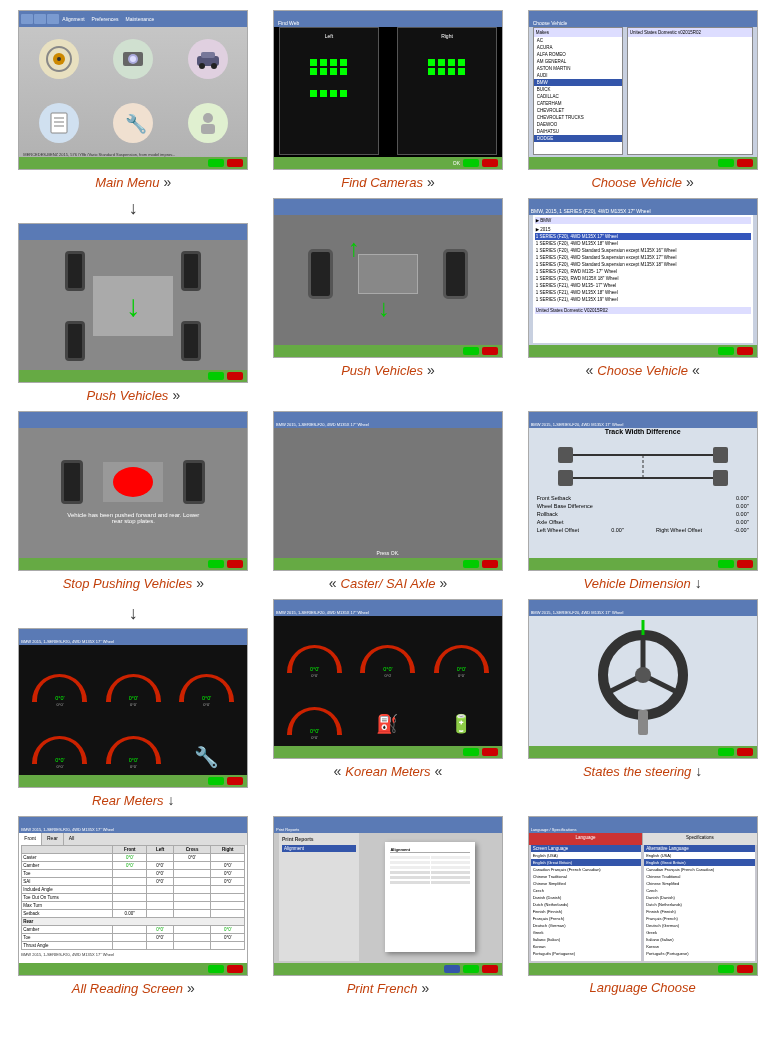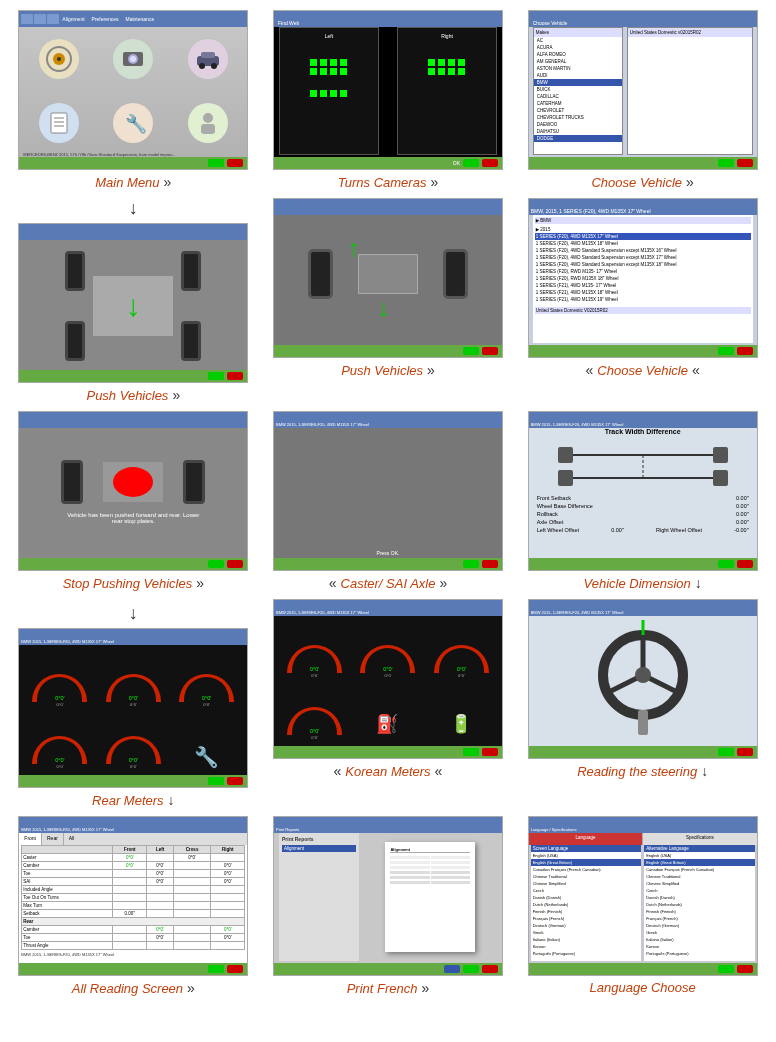--- a/index.html
+++ b/index.html
@@ -191,21 +191,21 @@
           <div style="width:7px;height:7px;background:#0f0;"></div>
         </div>
       </div>
       <div class="green-bar">
         <span style="font-size:5px;color:white;">OK</span>
         <span class="gb-btn gb-green"></span>
         <span class="gb-btn gb-red"></span>
       </div>
     </div>
     <div class="label-row">
-      <span class="label-text">Turns Cameras</span>
+      <span class="label-text">Find Cameras</span>
       <span class="arrow-icon">»</span>
     </div>
   </div>
 
   <div class="cell">
     <div class="screen choose-vehicle-screen">
       <div style="position:absolute;top:0;left:0;right:0;height:16px;background:#5a7ab5;">
         <span style="color:white;font-size:5px;padding:2px 4px;">Choose Vehicle</span>
       </div>
       <div style="position:absolute;top:16px;left:4px;width:90px;bottom:14px;background:white;border:1px solid #888;overflow:hidden;">
@@ -567,21 +567,21 @@
 
           <line x1="60" y1="15" x2="60" y2="0" stroke="#00cc00" stroke-width="3"></line>
         </svg>
       </div>
       <div class="green-bar">
         <span class="gb-btn gb-green"></span>
         <span class="gb-btn gb-red"></span>
       </div>
     </div>
     <div class="label-row">
-      <span class="label-text">Reading the steering</span>
+      <span class="label-text">States the steering</span>
       <span class="arrow-icon">↓</span>
     </div>
   </div>
 
   <div class="cell">
     <div class="screen" style="background:white;">
       <div style="position:absolute;top:0;left:0;right:0;height:16px;background:#5a7ab5;">
         <span style="color:white;font-size:4px;padding:2px;">BMW 2015, 1-SERIES-F20, 4WD M135X 17" Wheel</span>
       </div>
 

